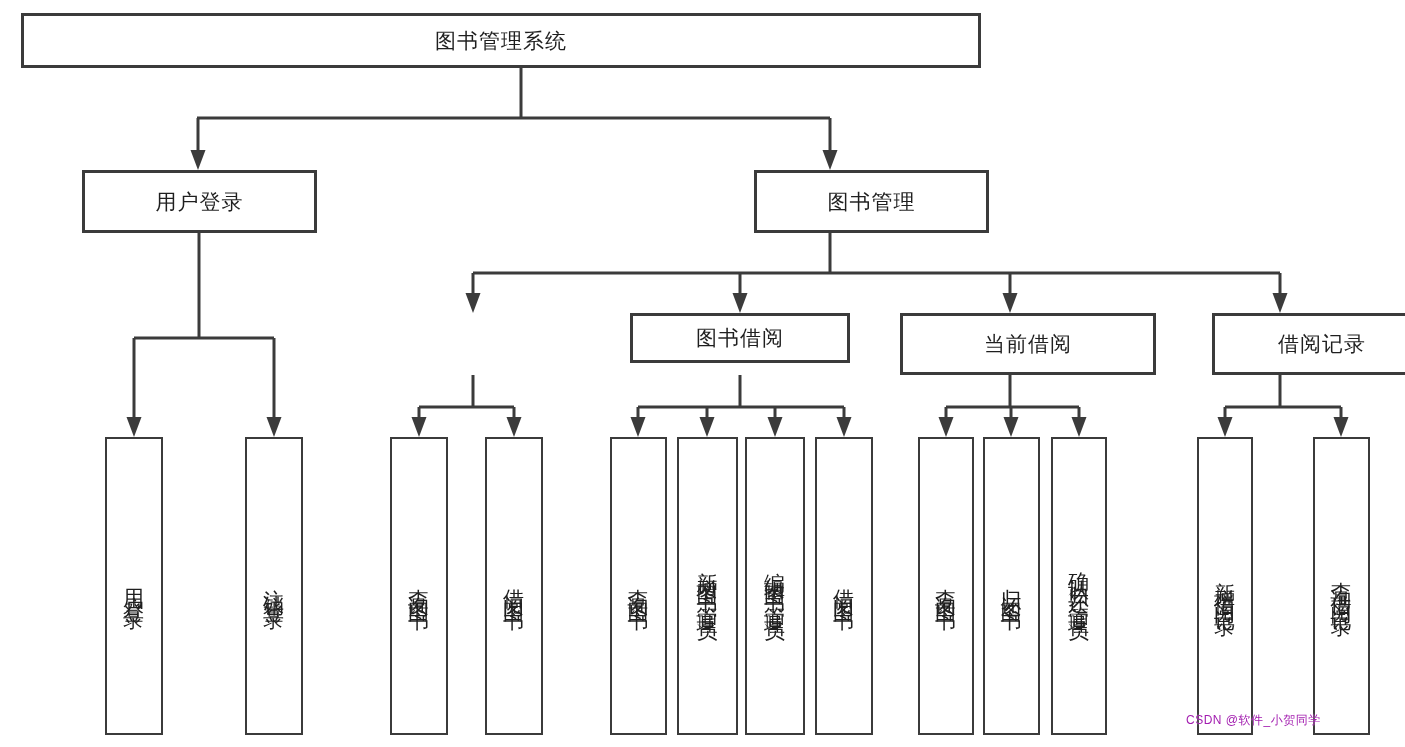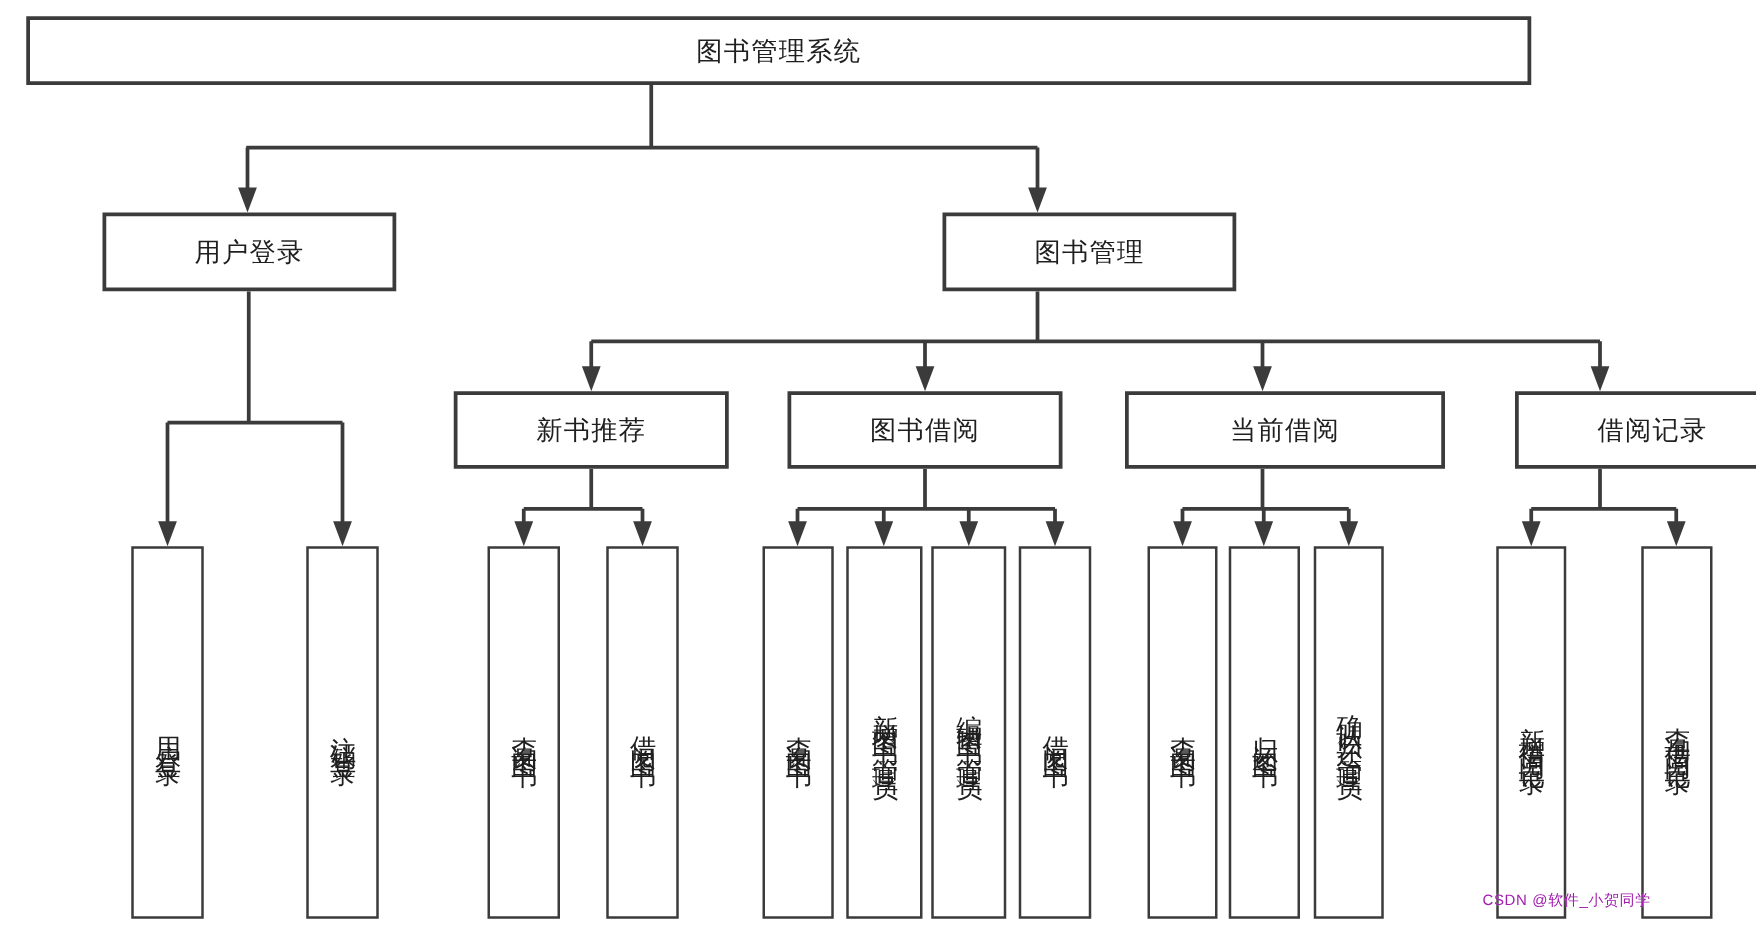--- a/index.html
+++ b/index.html
@@ -120,30 +120,29 @@
       <polygon points="767.5,417 782.5,417 775,437"></polygon>
       <polygon points="836.5,417 851.5,417 844,437"></polygon>
       <polygon points="938.5,417 953.5,417 946,437"></polygon>
       <polygon points="1003.5,417 1018.5,417 1011,437"></polygon>
       <polygon points="1071.5,417 1086.5,417 1079,437"></polygon>
       <polygon points="1217.5,417 1232.5,417 1225,437"></polygon>
       <polygon points="1333.5,417 1348.5,417 1341,437"></polygon>
     </g>
   </svg>
 
-  <div class="node hbox" style="left:21px; top:13px; width:1204px; height:55px;">图书管理系统</div>
+  <div class="node hbox" style="left:21px; top:13px; width:960px; height:55px;">图书管理系统</div>
 
   <div class="node hbox" style="left:82px; top:170px; width:235px; height:63px;">用户登录</div>
   <div class="node hbox" style="left:712px; top:170px; width:235px; height:63px;margin-left:42px;">图书管理</div>
 
   <div class="node vbox" style="left:105px; top:437px; width:58px; height:298px;">用户登录</div>
   <div class="node vbox" style="left:245px; top:437px; width:58px; height:298px;">注销登录</div>
 
-  <div class="node hbox" style="left:363px; top:313px; width:220px; height:62px;">新书推荐</div>
-  <div class="node hbox" style="left:630px; top:313px; width:220px; height:62px;">图书借阅</div>
+  <div class="node hbox" style="left:630px; top:313px; width:220px; height:50px;">图书借阅</div>
   <div class="node hbox" style="left:900px; top:313px; width:256px; height:62px;">当前借阅</div>
   <div class="node hbox" style="left:1212px; top:313px; width:220px; height:62px;">借阅记录</div>
 
   <div class="node vbox" style="left:390px; top:437px; width:58px; height:298px;">查询图书</div>
   <div class="node vbox" style="left:485px; top:437px; width:58px; height:298px;">借阅图书</div>
 
   <div class="node vbox" style="left:610px; top:437px; width:57px; height:298px;">查询图书</div>
   <div class="node vbox" style="left:677px; top:437px; width:61px; height:298px;">新增图书（管理员）</div>
   <div class="node vbox" style="left:745px; top:437px; width:60px; height:298px;">编辑图书（管理员）</div>
   <div class="node vbox" style="left:815px; top:437px; width:58px; height:298px;">借阅图书</div>

